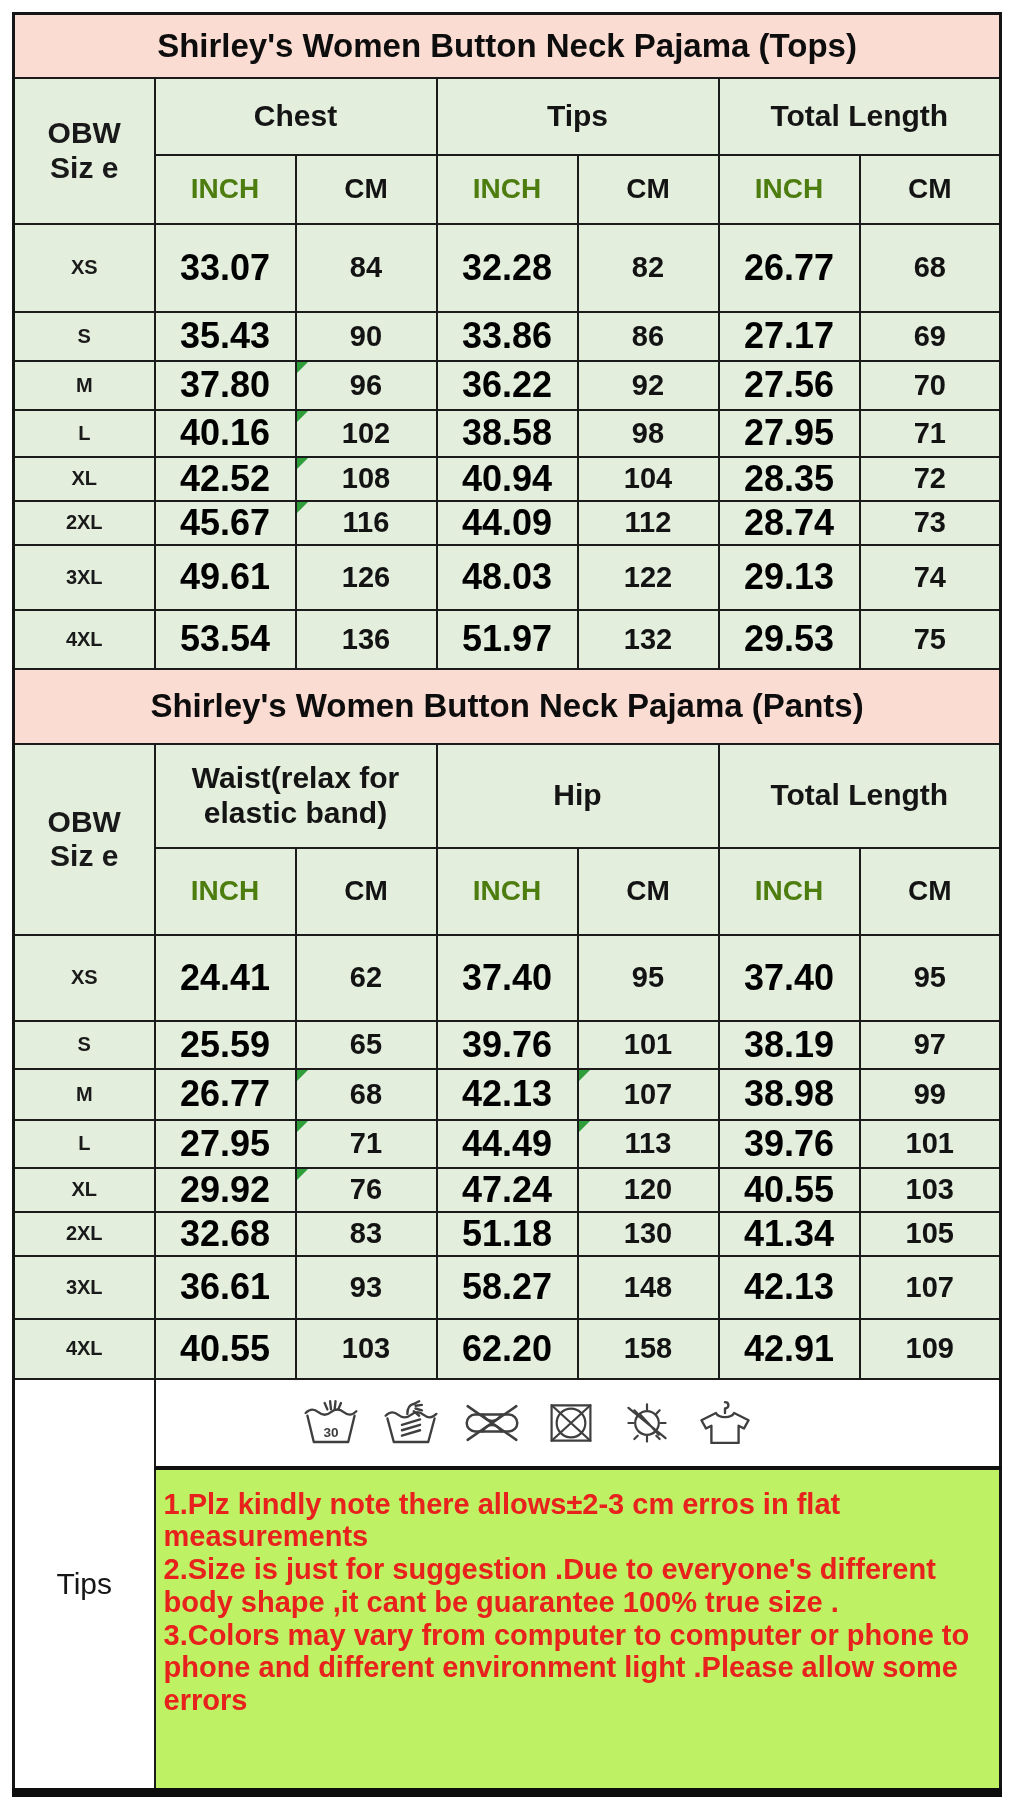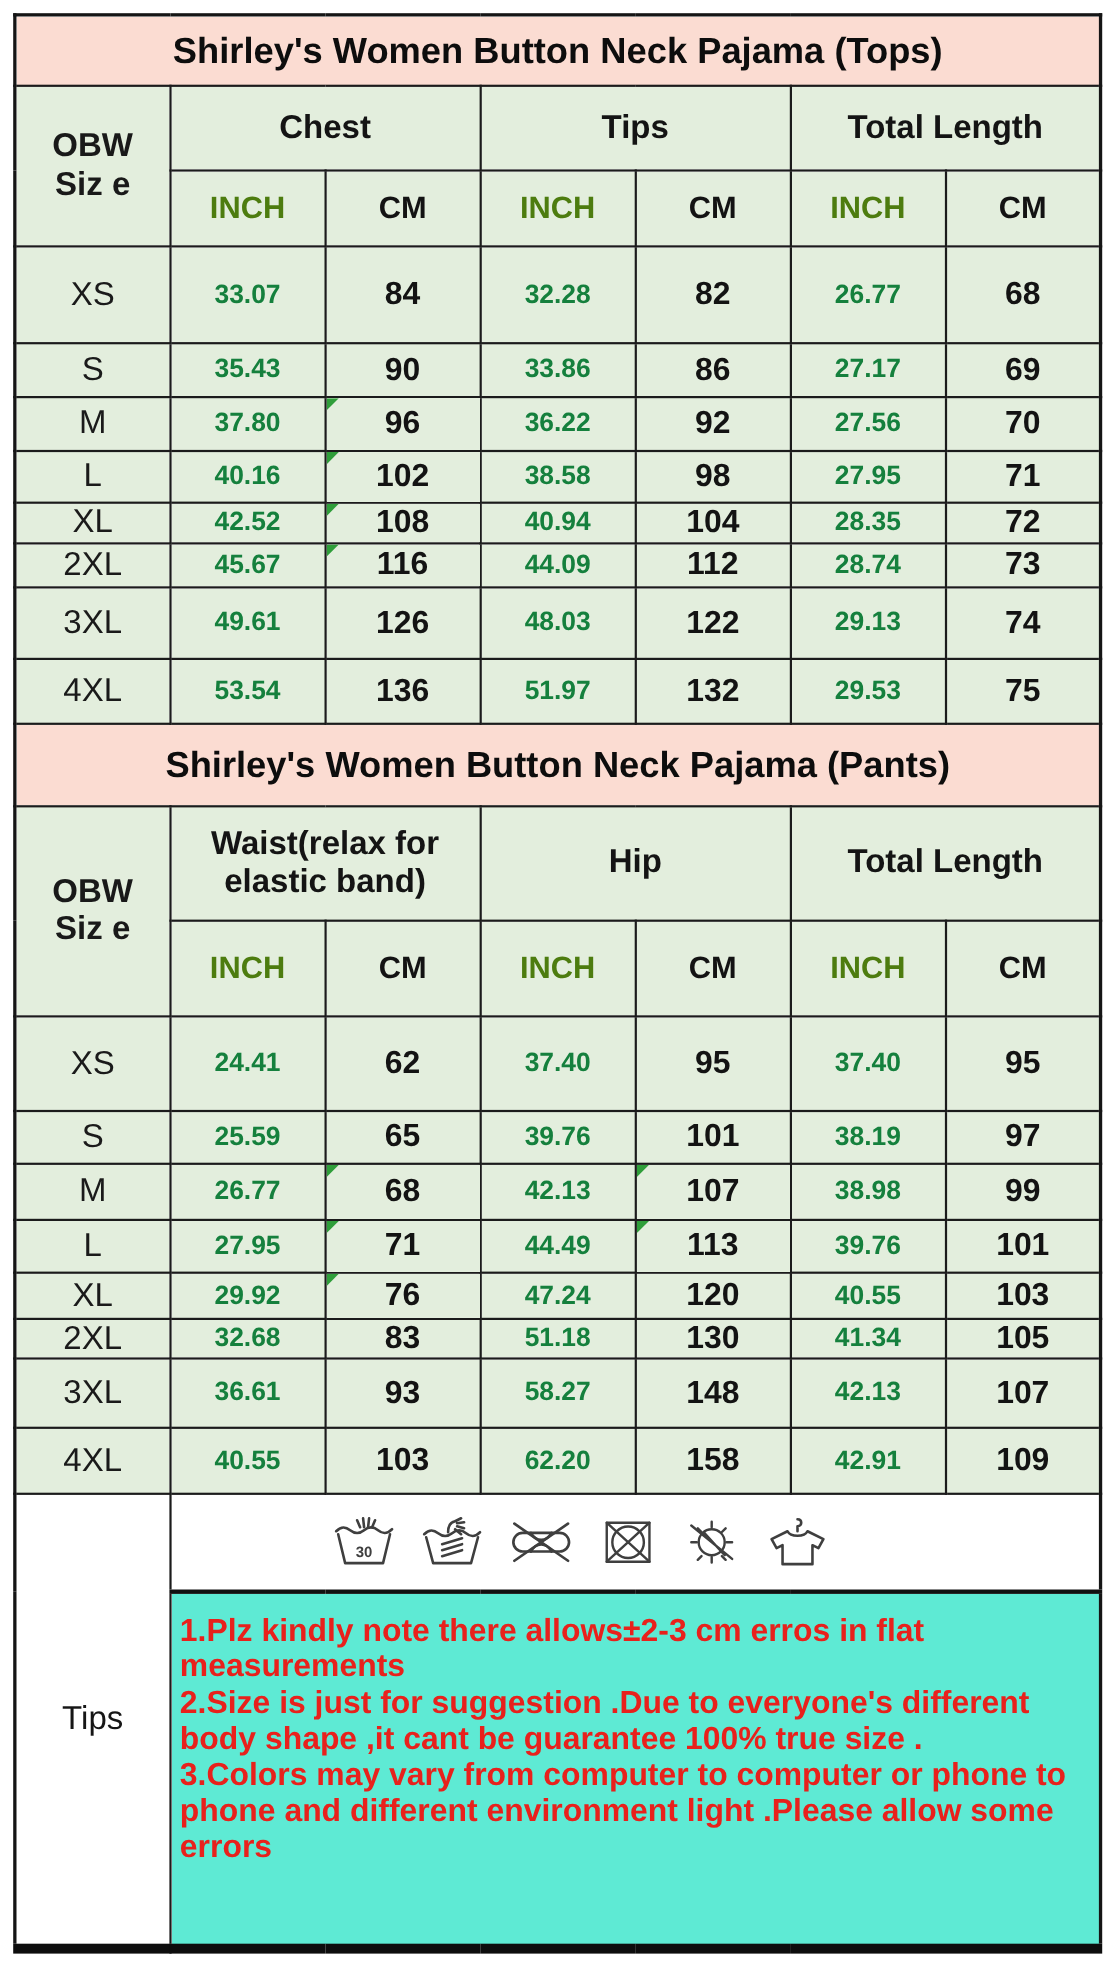--- a/index.html
+++ b/index.html
@@ -15,37 +15,37 @@
   tr.t-title{height:64px;}
   tr.p-title{height:75px;}
   td.size-head{font-size:30px;font-weight:normal;white-space:pre-line;line-height:1.25;color:#191919;}
   tr.group-row td{font-weight:bold;font-size:30px;line-height:1.15;}
   tr.t-group{height:77px;}
   tr.p-group{height:104px;}
   tr.t-units{height:69px;}
   tr.p-units{height:87px;}
   td.u-inch{color:#4d7c0f;font-weight:bold;font-size:28px;}
   td.u-cm{color:#131313;font-weight:bold;font-size:28px;margin-left:48px;}
-  td.size{font-size:30px;font-weight:normal;color:#1a1a1a;}
-  td.inch{color:#15803d;font-weight:bold;font-size:24px;}
+  td.size{font-size:20px;font-weight:bold;color:#1a1a1a;}
+  td.inch{color:#000000;font-weight:bold;font-size:36px;}
   td.cm{color:#131313;font-weight:bold;font-size:29px;}
   td.mark{position:relative;margin-top:18px;}
   td.mark .tri{position:absolute;left:0;top:0;width:0;height:0;
      border-top:11px solid #2f9e3a;border-right:11px solid transparent;}
   
   tr.h88{height:88px;} tr.h49{height:49px;} tr.h47{height:47px;} tr.h37{height:37px;}
   tr.h40{height:40px;} tr.h65{height:65px;} tr.h59{height:59px;} tr.h86{height:86px;}
   tr.h48{height:48px;} tr.h51{height:51px;} tr.h42{height:42px;} tr.h34{height:34px;}
   tr.h63{height:63px;} tr.h60{height:60px;}
   
   td.tips-cell{background:#ffffff;font-size:30px;font-weight:normal;color:#161616;}
   td.icons-cell{background:#ffffff;border-bottom:4px solid #111111;height:86px;}
   .icons-wrap{display:flex;align-items:center;justify-content:center;gap:22px;padding-right:130px;margin-left:32px;}
   .icons-wrap svg{display:block;}
-  td.tips-text-cell{background:#5eead4;text-align:left;vertical-align:top;height:300px;
+  td.tips-text-cell{background:#bef264;text-align:left;vertical-align:top;height:300px;
      padding:18px 10px 0 8px;}
   .tip-line{color:#e8211c;font-weight:bold;font-size:29px;line-height:1.13;text-align:left;}
   .care-stroke{stroke:#3f3f3f;stroke-width:2.6;fill:none;stroke-linecap:round;stroke-linejoin:round;}
   text.care-num{fill:#3f3f3f;font-family:"Liberation Sans",sans-serif;font-size:15px;font-weight:bold;}
 </style>
 </head>
 <body>
 
 <table class="sheet">
   <colgroup>

